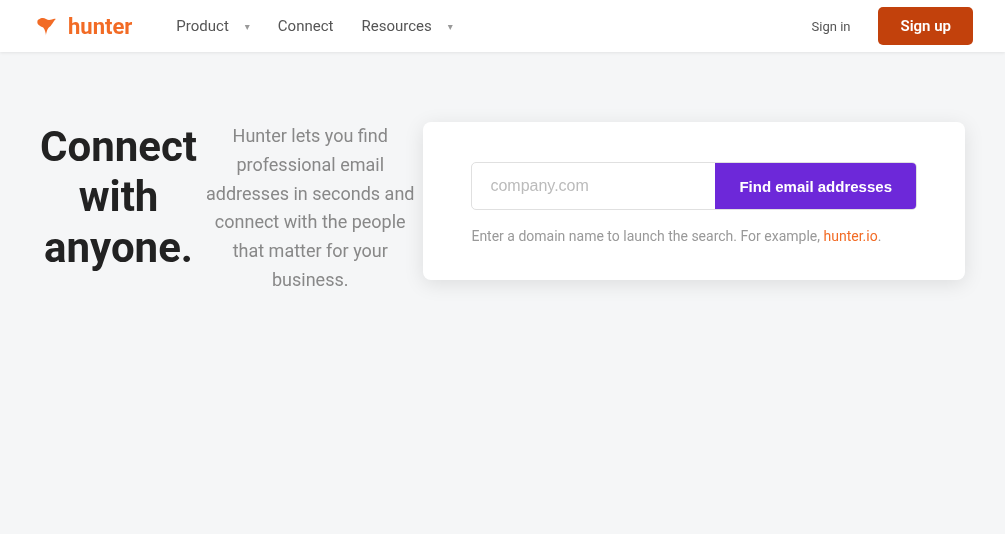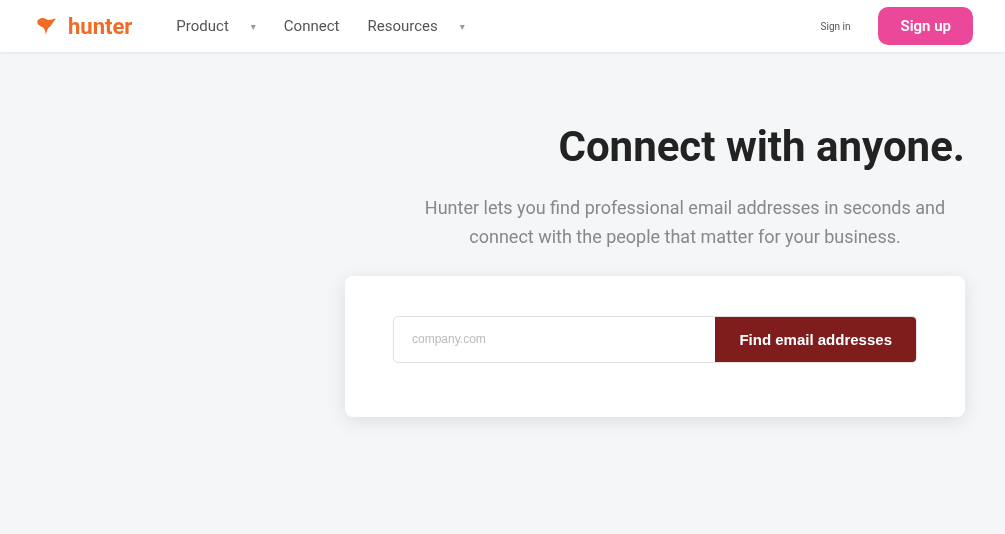--- a/index.html
+++ b/index.html
@@ -49,21 +49,21 @@
     .nav-links {
       display: flex;
       align-items: center;
       gap: 4px;
       flex: 1;
     }
 
     .nav-link {
       display: flex;
       align-items: center;
-      gap: 22px;
+      gap: 16px;
       padding: 8px 12px;
       color: #555;
       font-size: 15px;
       text-decoration: none;
       cursor: pointer;
       border-radius: 4px;
       transition: color 0.15s;
     }
 
     .nav-link .chevron {
@@ -72,45 +72,45 @@
     }
 
     .nav-actions {
       display: flex;
       align-items: center;
       gap: 16px;
       margin-left: auto;
     }
 
     .sign-in-btn {
-      font-size: 10px;
+      font-size: 13px;
       color: #555;
       text-decoration: none;
       cursor: pointer;
       padding: 8px 12px;
       text-align: right;
     }
 
     .sign-up-btn {
-      background: #ec4899;
+      background: #c2410c;
       color: #fff;
       font-size: 15px;
       font-weight: 600;
       padding: 10px 22px;
       border: none;
-      border-radius: 10px;
+      border-radius: 5px;
       cursor: pointer;
       text-decoration: none;
     }
 
     
     .hero {
       display: flex;
-      flex-direction: column;
-      align-items: flex-end;
+      flex-direction: row;
+      align-items: flex-start;
       padding: 70px 40px 60px;
       text-align: center;
     }
 
     .hero-title {
       font-size: 42px;
       font-weight: 700;
       color: #222;
       margin-bottom: 22px;
       line-height: 1.2;
@@ -139,33 +139,33 @@
       align-items: stretch;
       border: 1.5px solid #e0e0e0;
       border-radius: 5px;
       overflow: hidden;
       margin-bottom: 18px;
     }
 
     .search-input {
       flex: 1;
       padding: 14px 18px;
-      font-size: 12px;
+      font-size: 16px;
       color: #333;
       border: none;
       outline: none;
       background: transparent;
     }
 
     .search-input::placeholder {
       color: #bbb;
     }
 
     .search-btn {
-      background: #7f1d1d;
+      background: #6d28d9;
       color: #fff;
       font-size: 15px;
       font-weight: 600;
       padding: 14px 24px;
       border: none;
       cursor: pointer;
       white-space: nowrap;
     }
 
     .search-hint {
@@ -212,14 +212,18 @@
 
 <section class="hero">
   <h1 class="hero-title">Connect with anyone.</h1>
   <p class="hero-subtitle">Hunter lets you find professional email addresses in seconds and connect with the people that matter for your business.</p>
 
   <div class="search-card">
     <div class="search-row">
       <input class="search-input" type="text" placeholder="company.com" style="">
       <button class="search-btn">Find email addresses</button>
     </div>
+    <p class="search-hint">
+      <span>Enter a domain name to launch the search. For example,</span>
+      <a href="#">hunter.io</a><span>.</span>
+    </p>
   </div>
 </section>
 
 </body></html>

